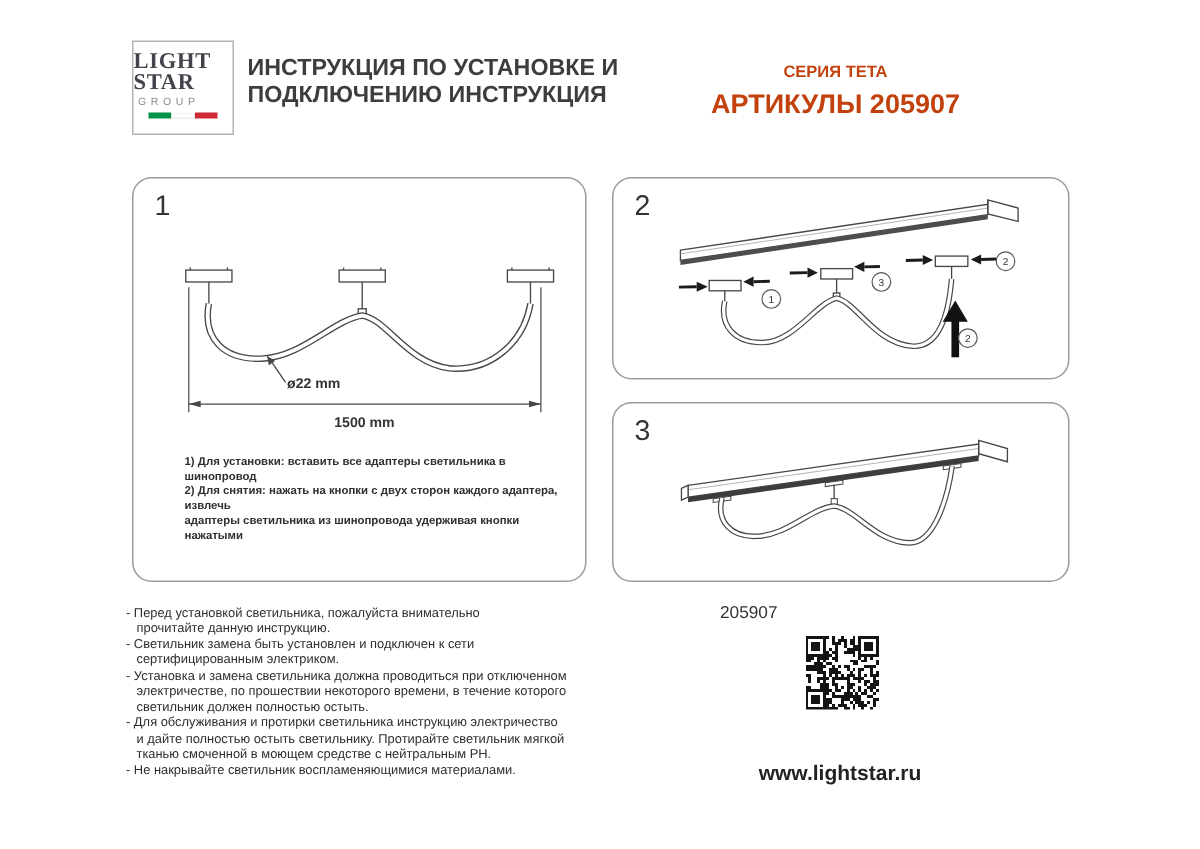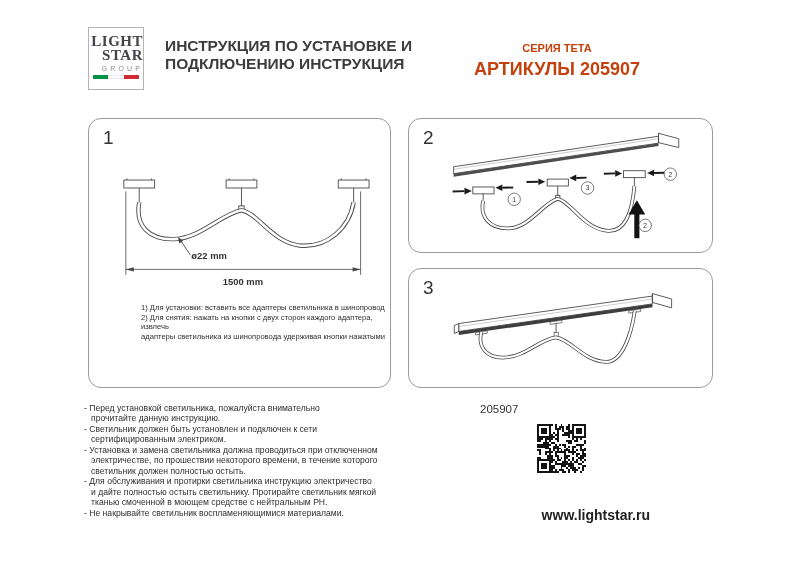--- a/index.html
+++ b/index.html
@@ -1,22 +1,22 @@
 <!DOCTYPE html>
 <html><head>
 <meta charset="utf-8">
 <style>
   html,body{margin:0;padding:0;background:#fff;}
   .page{position:relative;width:800px;height:566px;background:#ffffff;overflow:hidden;
         font-family:"Liberation Sans",sans-serif;color:#2e2e2e;}
   .abs{position:absolute;}
 
   
-  .logo-box{left:88px;top:27px;width:56px;height:63px;border:1px solid #b3b3b3;
-            box-sizing:border-box;text-align:right;padding-top:7px;background:#fff;}
+  .logo-box{left:88px;top:27px;width:68px;height:63px;border:1px solid #b3b3b3;
+            box-sizing:border-box;text-align:left;padding-top:7px;background:#fff;}
   .logo-word{font-family:"Liberation Serif",serif;font-weight:bold;font-size:15px;
              line-height:13.5px;color:#43434b;letter-spacing:.5px;}
   .logo-group{font-size:7px;letter-spacing:3.1px;color:#8b8b8b;margin-top:3px;text-indent:3px;}
   .logo-flag{margin:3px auto 0;width:46px;height:4px;display:flex;}
   .logo-flag span{flex:1;height:100%;}
   .flag-w{box-shadow:inset 0 0 0 .5px #d9d9d9;}
 
   .doc-title{left:165px;top:37px;width:300px;font-size:15.5px;font-weight:bold;
              color:#3d3d3d;line-height:17.5px;white-space:pre-line;}
   .header-right{left:462px;top:42px;width:190px;text-align:center;color:#c2410c;}
@@ -24,29 +24,29 @@
   .articles{font-size:18px;font-weight:bold;margin-top:5px;}
 
   
   .panel{border:1px solid #9b9b9b;border-radius:13px;background:#fff;box-sizing:border-box;}
   .panel1{left:88px;top:118px;width:303px;height:270px;}
   .panel2{left:408px;top:118px;width:305px;height:135px;}
   .panel3{left:408px;top:268px;width:305px;height:120px;}
   .step-num{left:14px;top:8px;font-size:19px;color:#333;}
   .panel svg{position:absolute;left:0;top:0;width:100%;height:100%;}
 
-  .step1-notes{left:52px;top:184px;width:258px;font-size:7.6px;line-height:9.7px;color:#2f2f2f;}
+  .step1-notes{left:34px;top:184px;width:258px;font-size:7.6px;line-height:9.7px;color:#2f2f2f;font-weight:bold;}
   .step1-notes div{white-space:pre-line;}
 
   
   .safety{left:84px;top:403px;width:345px;font-size:8.6px;line-height:10.45px;color:#2e2e2e;}
   .safety div{white-space:pre-line;padding-left:7px;text-indent:-7px;}
   .article-number{left:480px;top:403px;width:160px;font-size:11.5px;color:#333;}
   .qr{left:537px;top:424px;width:49px;height:49px;}
-  .website{left:470px;top:507px;width:180px;text-align:right;font-size:14px;font-weight:bold;color:#222;}
+  .website{left:470px;top:507px;width:180px;text-align:center;font-size:14px;font-weight:bold;color:#222;}
 
   
   svg text{font-family:"Liberation Sans",sans-serif;fill:#333;}
   .dimtext{font-size:9.5px;font-weight:bold;}
   .mtext{font-size:6.8px;}
 </style>
 </head>
 <body>
 
 <div class="page">
@@ -188,21 +188,21 @@
         <path d="M72,64 C68,80 78,91 96,90 C117,89 132,71 148,69.5 C163,71.5 176,94 199,94.5 C216,94.8 225,64 228,42.5" stroke="#474747" stroke-width="3.8"></path>
         <path d="M72,64 C68,80 78,91 96,90 C117,89 132,71 148,69.5 C163,71.5 176,94 199,94.5 C216,94.8 225,64 228,42.5" stroke="#ffffff" stroke-width="2.2"></path>
       </g>
     </svg>
     <div class="abs step-num">3</div>
   </div>
 
   <div class="abs safety">
     <div>- Перед установкой светильника, пожалуйста внимательно
 прочитайте данную инструкцию.</div>
-    <div>- Светильник должен быть установлен и подключен к сети
+    <div>- Светильник замена быть установлен и подключен к сети
 сертифицированным электриком.</div>
     <div>- Установка и замена светильника должна проводиться при отключенном
 электричестве, по прошествии некоторого времени, в течение которого
 светильник должен полностью остыть.</div>
     <div>- Для обслуживания и протирки светильника инструкцию электричество
 и дайте полностью остыть светильнику. Протирайте светильник мягкой
 тканью смоченной в моющем средстве с нейтральным PH.</div>
     <div>- Не накрывайте светильник воспламеняющимися материалами.</div>
   </div>
 

